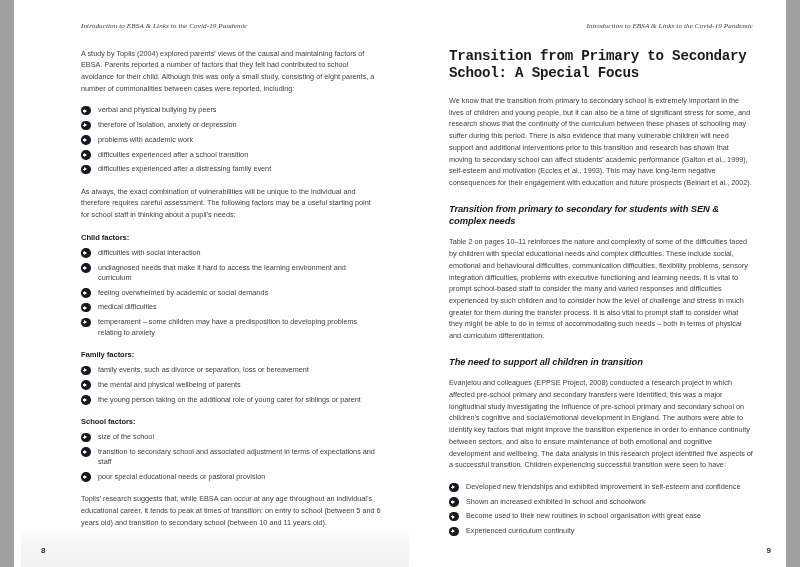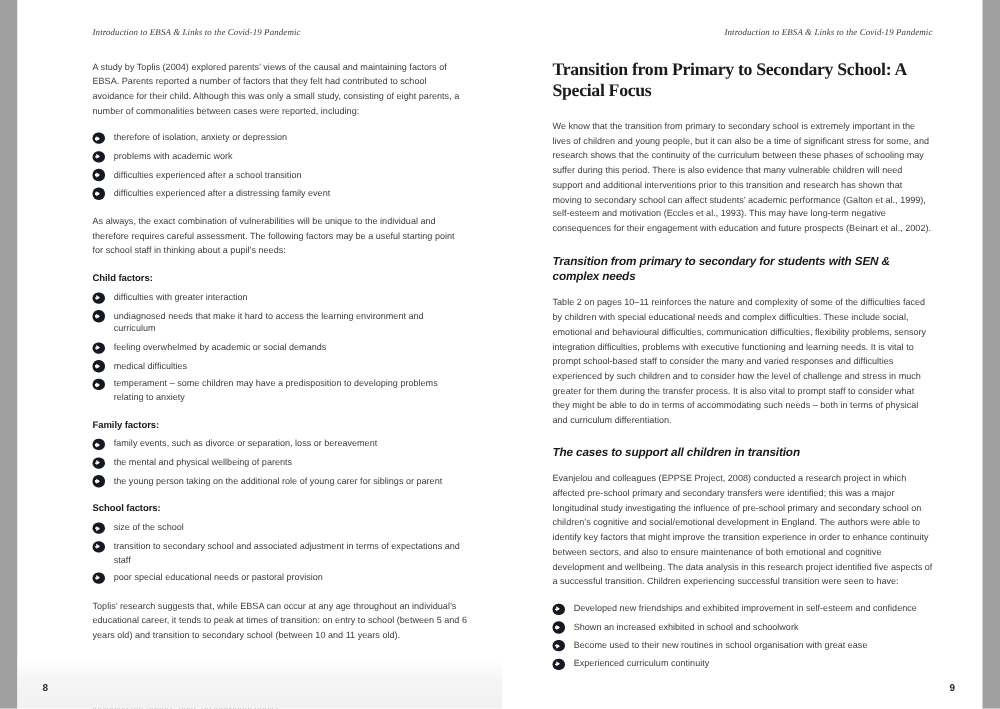--- a/index.html
+++ b/index.html
@@ -12,20 +12,21 @@
     height: 567px;
     overflow: hidden;
     font-family: "Liberation Sans", sans-serif;
   }
   .spread {
     position: relative;
     width: 800px;
     height: 567px;
     display: flex;
     background: #ffffff;
+    justify-content: center;
   }
   .edge-bar {
     position: absolute;
     top: 0;
     width: 14px;
     height: 567px;
     background: #a0a0a0;
   }
   .edge-bar.left { left: 0; }
   .edge-bar.right { right: 0; }
@@ -56,21 +57,21 @@
     font-style: italic;
     font-size: 7.1px;
     color: #3a3a3a;
     letter-spacing: 0.1px;
     margin: 0 0 17px 0;
     line-height: 1.2;
   }
   .running-head.right-align { text-align: right; }
 
   h1.doc-title {
-    font-family: Liberation Serif, serif;
+    font-family: Liberation Mono, monospace;
     font-size: 14.2px;
     font-weight: bold;
     color: #1a1a1a;
     margin: 0 0 12px 0;
     letter-spacing: -0.25px;
     line-height: 1.25;
   }
   h2.sub-head {
     font-family: "Liberation Sans", sans-serif;
     font-size: 9.4px;
@@ -173,31 +174,32 @@
 <div class="spread">
 
   <div class="edge-bar left"></div>
 
   <div class="page page-left">
     <div class="running-head">Introduction to EBSA &amp; Links to the Covid-19 Pandemic</div>
 
     <p class="body-text">A study by Toplis (2004) explored parents’ views of the causal and maintaining factors of EBSA. Parents reported a number of factors that they felt had contributed to school avoidance for their child. Although this was only a small study, consisting of eight parents, a number of commonalities between cases were reported, including:</p>
 
     <ul class="arrow-list">
+      <li><span class="bullet-icon"></span><span>verbal and physical bullying by peers</span></li>
       <li><span class="bullet-icon"></span><span>therefore of isolation, anxiety or depression</span></li>
       <li><span class="bullet-icon"></span><span>problems with academic work</span></li>
       <li><span class="bullet-icon"></span><span>difficulties experienced after a school transition</span></li>
       <li><span class="bullet-icon"></span><span>difficulties experienced after a distressing family event</span></li>
     </ul>
 
     <p class="body-text">As always, the exact combination of vulnerabilities will be unique to the individual and therefore requires careful assessment. The following factors may be a useful starting point for school staff in thinking about a pupil’s needs:</p>
 
     <h3 class="factor-head">Child factors:</h3>
     <ul class="arrow-list">
-      <li><span class="bullet-icon"></span><span>difficulties with greater interaction</span></li>
+      <li><span class="bullet-icon"></span><span>difficulties with social interaction</span></li>
       <li><span class="bullet-icon"></span><span>undiagnosed needs that make it hard to access the learning environment and curriculum</span></li>
       <li><span class="bullet-icon"></span><span>feeling overwhelmed by academic or social demands</span></li>
       <li><span class="bullet-icon"></span><span>medical difficulties</span></li>
       <li><span class="bullet-icon"></span><span>temperament – some children may have a predisposition to developing problems relating to anxiety</span></li>
     </ul>
 
     <h3 class="factor-head">Family factors:</h3>
     <ul class="arrow-list">
       <li><span class="bullet-icon"></span><span>family events, such as divorce or separation, loss or bereavement</span></li>
       <li><span class="bullet-icon"></span><span>the mental and physical wellbeing of parents</span></li>
@@ -223,21 +225,21 @@
   <div class="page page-right">
     <div class="running-head right-align">Introduction to EBSA &amp; Links to the Covid-19 Pandemic</div>
 
     <h1 class="doc-title">Transition from Primary to Secondary School: A Special Focus</h1>
 
     <p class="body-text">We know that the transition from primary to secondary school is extremely important in the lives of children and young people, but it can also be a time of significant stress for some, and research shows that the continuity of the curriculum between these phases of schooling may suffer during this period. There is also evidence that many vulnerable children will need support and additional interventions prior to this transition and research has shown that moving to secondary school can affect students’ academic performance (Galton et al., 1999), self-esteem and motivation (Eccles et al., 1993). This may have long-term negative consequences for their engagement with education and future prospects (Beinart et al., 2002).</p>
 
     <h2 class="sub-head">Transition from primary to secondary for students with SEN &amp; complex needs</h2>
     <p class="body-text">Table 2 on pages 10–11 reinforces the nature and complexity of some of the difficulties faced by children with special educational needs and complex difficulties. These include social, emotional and behavioural difficulties, communication difficulties, flexibility problems, sensory integration difficulties, problems with executive functioning and learning needs. It is vital to prompt school-based staff to consider the many and varied responses and difficulties experienced by such children and to consider how the level of challenge and stress in much greater for them during the transfer process. It is also vital to prompt staff to consider what they might be able to do in terms of accommodating such needs – both in terms of physical and curriculum differentiation.</p>
 
-    <h2 class="sub-head">The cases to support all children in transition</h2>
+    <h2 class="sub-head">The need to support all children in transition</h2>
     <p class="body-text">Evanjelou and colleagues (EPPSE Project, 2008) conducted a research project in which affected pre-school primary and secondary transfers were identified; this was a major longitudinal study investigating the influence of pre-school primary and secondary school on children’s cognitive and social/emotional development in England. The authors were able to identify key factors that might improve the transition experience in order to enhance continuity between sectors, and also to ensure maintenance of both emotional and cognitive development and wellbeing. The data analysis in this research project identified five aspects of a successful transition. Children experiencing successful transition were seen to have:</p>
 
     <ul class="arrow-list">
       <li><span class="bullet-icon"></span><span>Developed new friendships and exhibited improvement in self-esteem and confidence</span></li>
       <li><span class="bullet-icon"></span><span>Shown an increased exhibited in school and schoolwork</span></li>
       <li><span class="bullet-icon"></span><span>Become used to their new routines in school organisation with great ease</span></li>
       <li><span class="bullet-icon"></span><span>Experienced curriculum continuity</span></li>
     </ul>
 
     <div class="page-number right-num">9</div>

